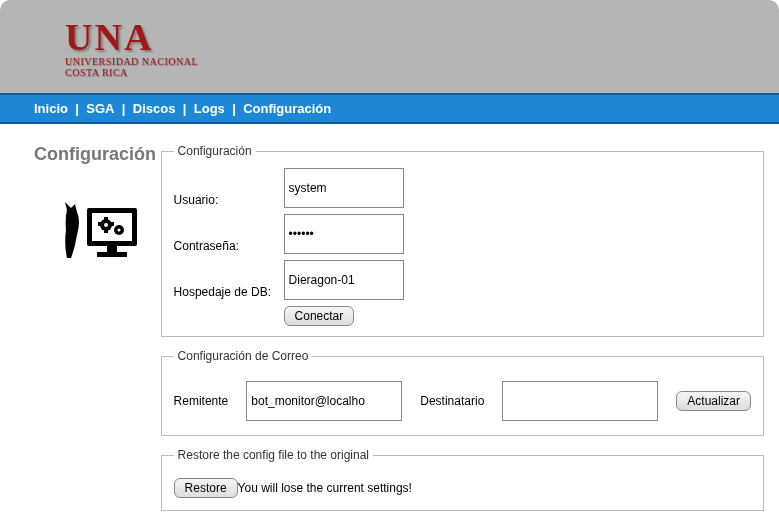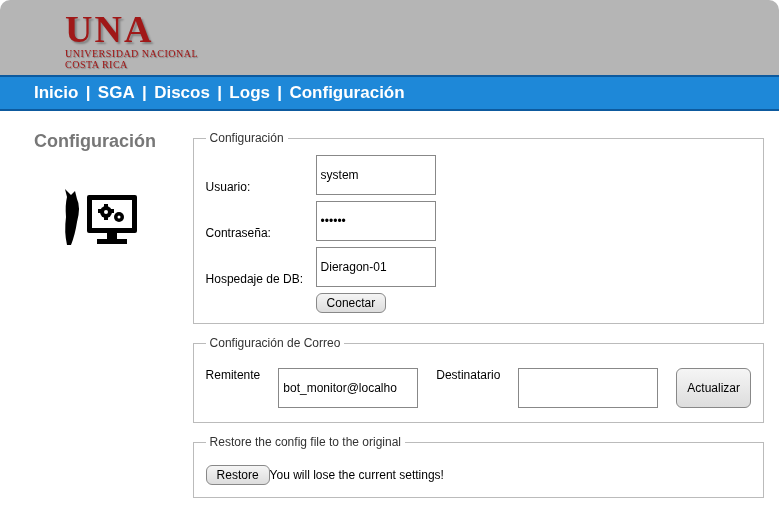--- a/index.html
+++ b/index.html
@@ -4,23 +4,23 @@
   <style>
     * { box-sizing: border-box; margin: 0; padding: 0; }
     body {
       font-family: Verdana, Arial, sans-serif;
       font-size: 12px;
       background: #fff;
       width: 779px;
     }
     .header {
       background: #b5b5b5;
-      height: 75px;
+      height: 93px;
       padding-left: 65px;
-      padding-top: 10px;
+      padding-top: 18px;
       border-top-left-radius: 10px;
       border-top-right-radius: 10px;
     }
     .logo {
       display: inline-block;
     }
     .logo-main {
       font-family: "Times New Roman", serif;
       font-size: 38px;
       font-weight: bold;
@@ -38,21 +38,21 @@
     }
     .navbar {
       background: #1e88d8;
       border-top: 2px solid #0d5a9e;
       border-bottom: 2px solid #0d5a9e;
       padding: 6px 34px;
     }
     .navbar a, .navbar span {
       color: #fff;
       font-weight: bold;
-      font-size: 17px;
+      font-size: 13px;
       text-decoration: none;
     }
     .nav-sep { color: #fff; font-weight: bold; margin: 0 4px; }
     .content {
       display: flex;
       padding: 20px 15px 30px 34px;
     }
     .sidebar { width: 180px; }
     .sidebar h2 {
       color: #777;
@@ -102,24 +102,25 @@
       border: 1px solid #888;
       background: linear-gradient(#f5f5f5, #ddd);
       padding: 2px 10px;
       font-size: 12px;
       cursor: pointer;
       border-radius: 6px;
     }
     .btn-row { margin-left: 110px; margin-top: 4px; }
     .mail-row {
       display: flex;
+      align-items: center;
       gap: 18px;
       padding: 8px 0 4px 0;
     }
-    .mail-row input { width: 140px; }
+    .mail-row input { width: 156px; }
     .restore-row {
       display: flex;
       align-items: center;
       padding: 6px 0 2px 0;
     }
   </style>
 </head>
 <body>
 
 <div class="header">

